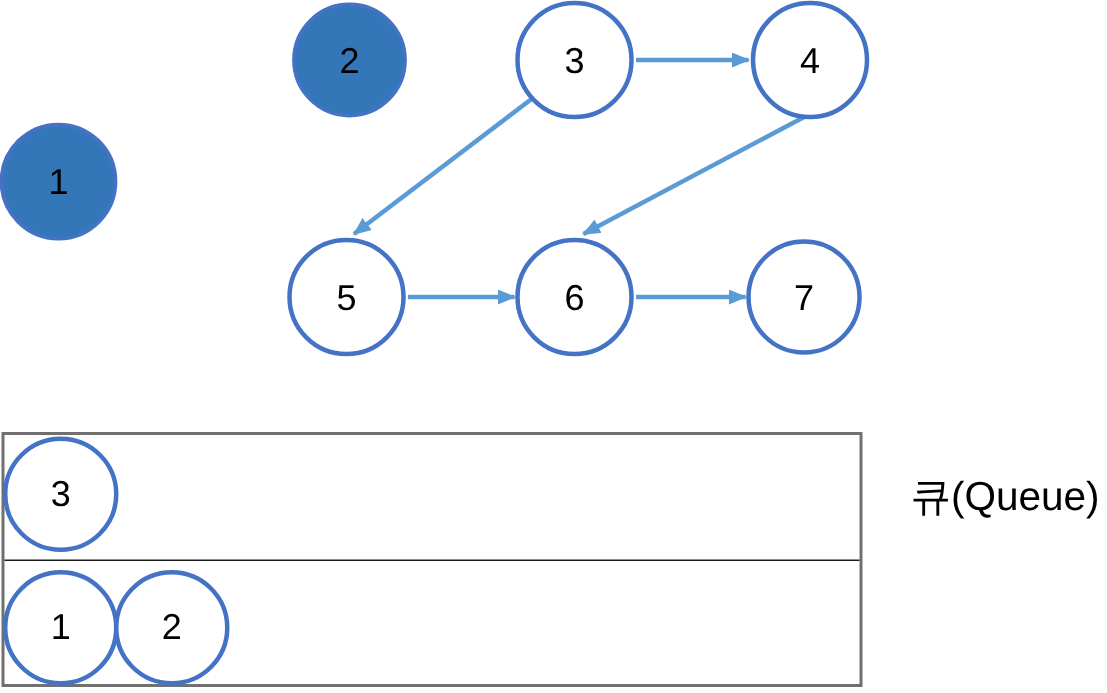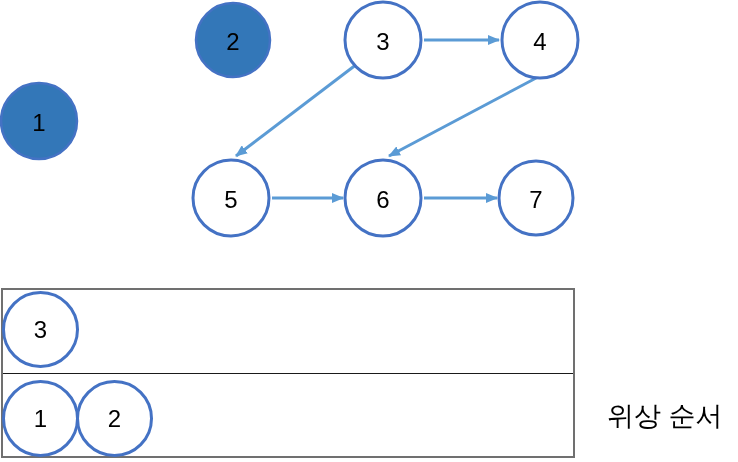--- a/index.html
+++ b/index.html
@@ -81,15 +81,15 @@
         </div>
     </div>
     <div class="table-row row-1">
       <div class="row-items" id="row-items-1">
           <div class="token-circle" style="left: -1px; top: 6px;">1</div>
           <div class="token-circle" style="left: 73px; top: 6px;">2</div>
         </div>
     </div>
   </div>
 
-  <div class="row-label label-1">위상 순서</div>
+  <div class="row-label label-0">큐(Queue)</div>
 
 </div>
 
 </body></html>

